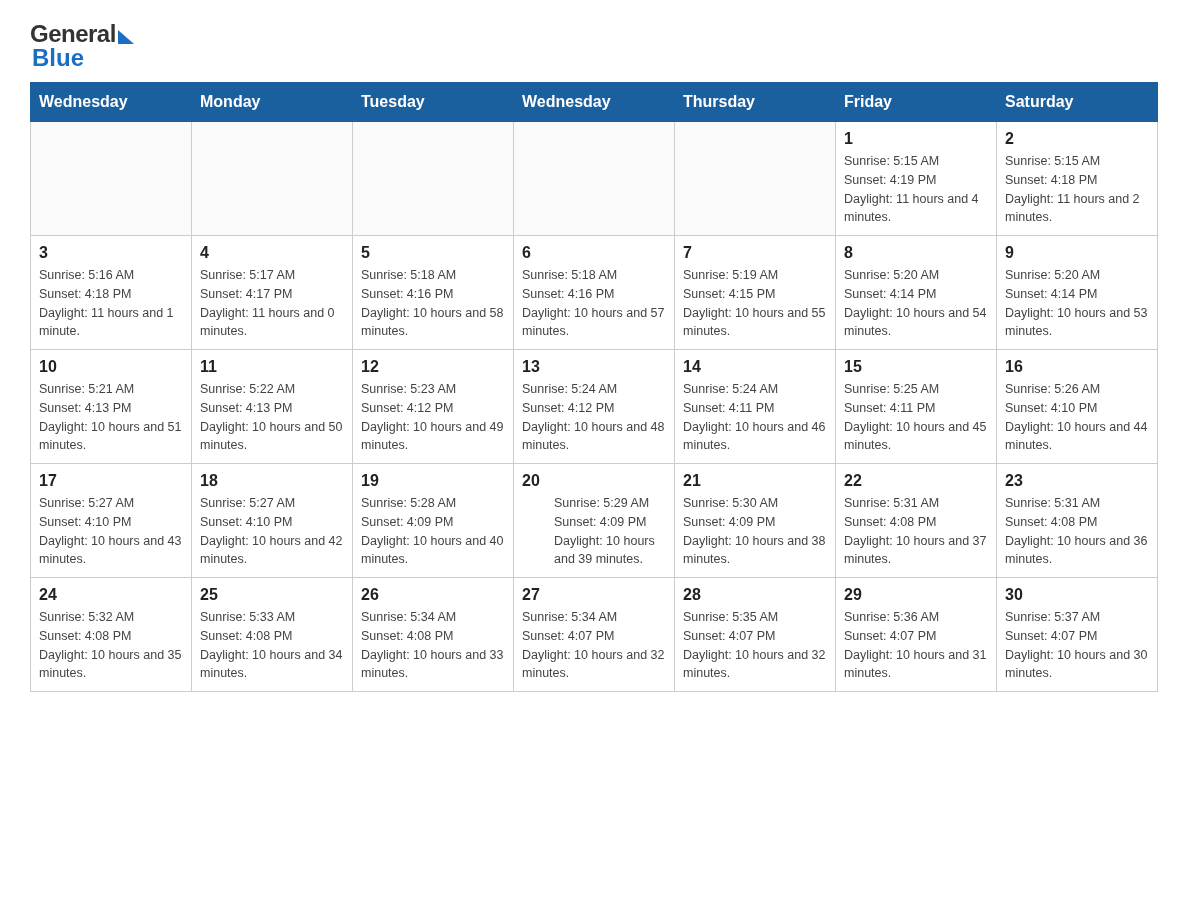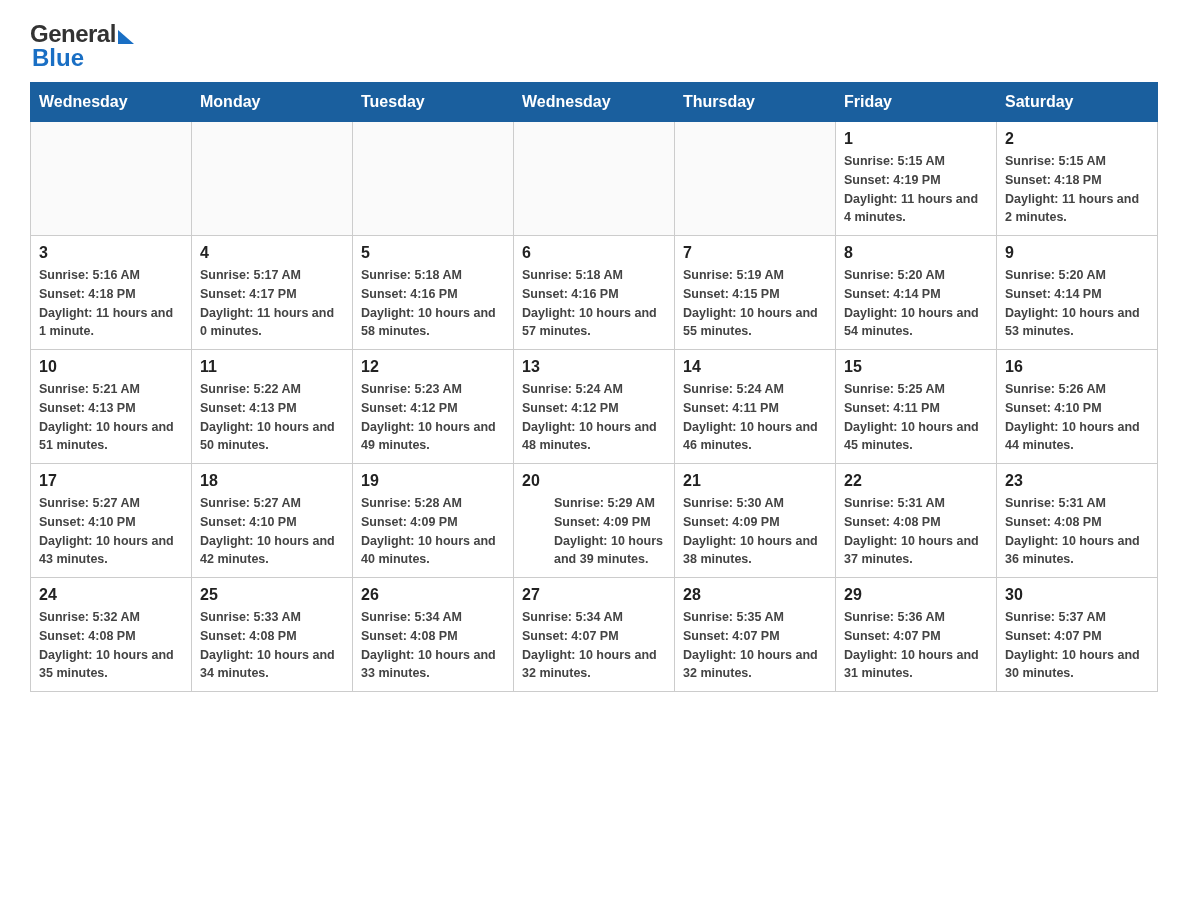--- a/index.html
+++ b/index.html
@@ -59,21 +59,20 @@
       font-size: 16px;
       font-weight: bold;
       color: #222;
       display: block;
       margin-bottom: 4px;
     }
     .day-info {
       font-size: 12.5px;
       color: #444;
       line-height: 1.5;
-      font-weight: bold;
     }
     .empty-cell {
       background: #fafafa;
     }
     tbody tr td {
       height: 110px;
     }
     .logo-wrapper {
       display: flex;
       flex-direction: column;

